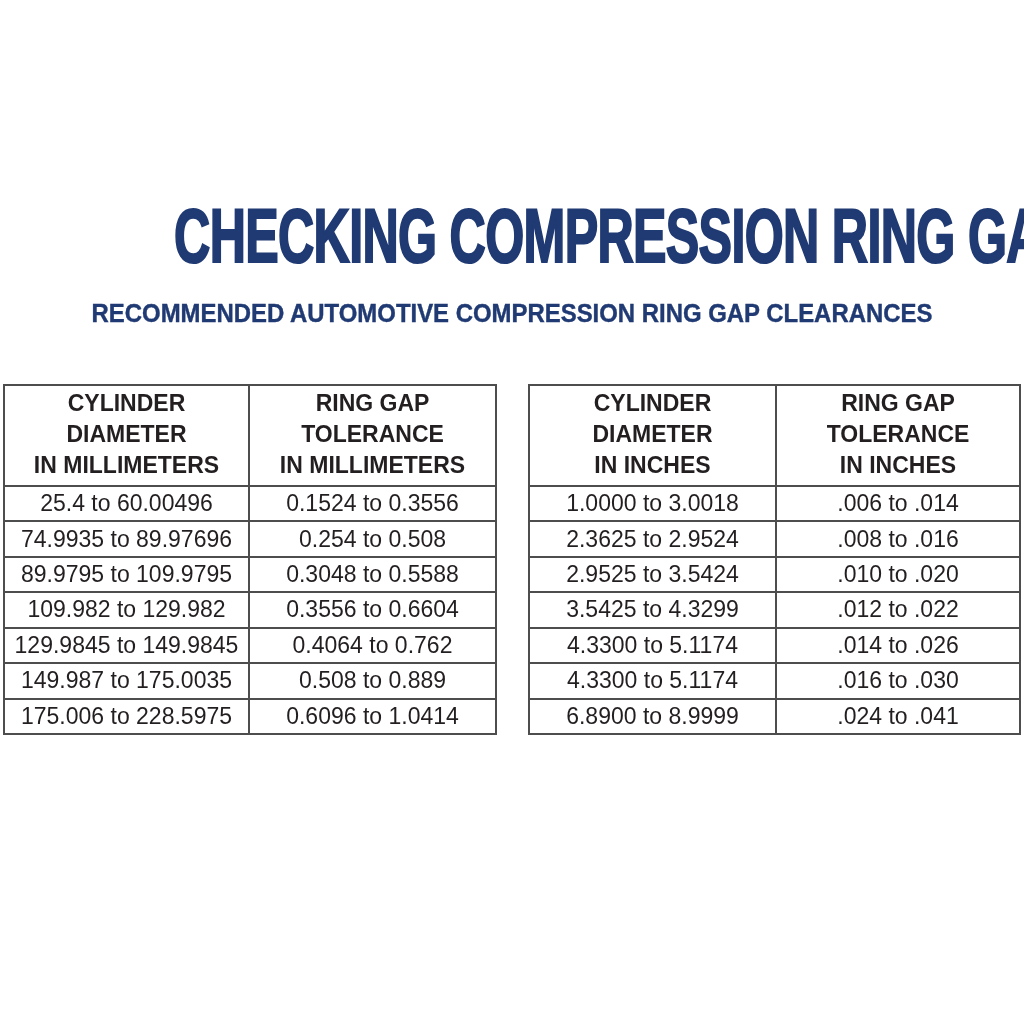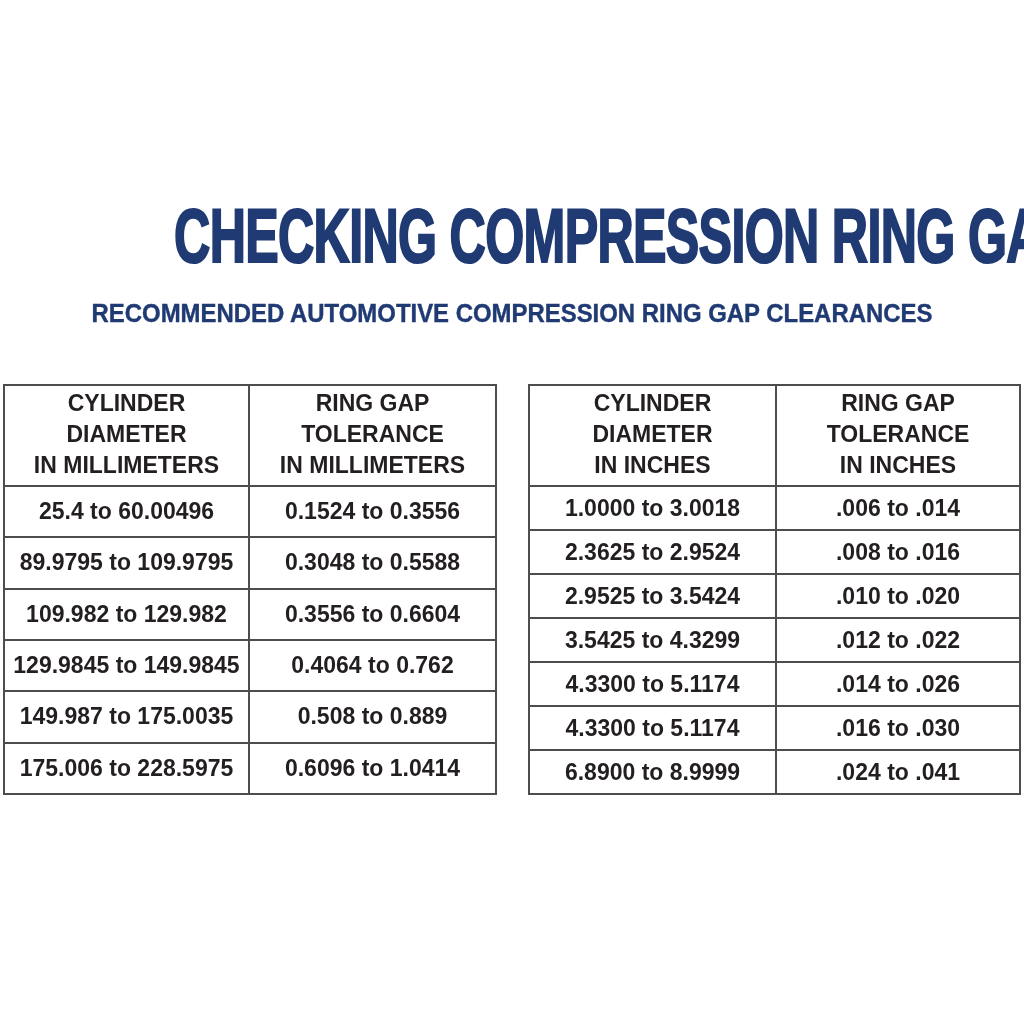--- a/index.html
+++ b/index.html
@@ -41,42 +41,42 @@
     -webkit-text-stroke: 0.4px #203a73;
     transform: scaleX(0.92);
     transform-origin: 50% 50%;
     white-space: nowrap;
   }
   table.spec {
     position: absolute;
     top: 384px;
     border-collapse: collapse;
     table-layout: fixed;
-    height: 411px;
+    height: 351px;
     background: #ffffff;
     border-radius: 19px;
   }
   table.spec.metric { left: 3px;   width: 492px; }
   table.spec.inch   { left: 528px; width: 491px; }
   table.spec th, table.spec td {
     border: 2px solid #4d4d4d;
     text-align: center;
     vertical-align: middle;
     color: #231f20;
   }
   table.spec th {
     height: 100px;
     font-size: 23px;
     font-weight: bold;
     line-height: 31px;
     padding: 2px 0 4px 0;
   }
   table.spec td {
     font-size: 23px;
-    font-weight: bold;
+    font-weight: normal;
   }
   .hline { display: block; }
 </style>
 </head>
 <body>
 
 <div class="page">
 
   <div class="main-title">CHECKING COMPRESSION RING GAPS</div>
 
@@ -98,20 +98,24 @@
           <span class="hline">RING GAP</span>
           <span class="hline">TOLERANCE</span>
           <span class="hline">IN MILLIMETERS</span>
         </th>
       </tr>
     </thead>
     <tbody>
       <tr>
         <td>25.4 to 60.00496</td>
         <td>0.1524 to 0.3556</td>
+      </tr>
+      <tr>
+        <td>74.9935 to 89.97696</td>
+        <td>0.254 to 0.508</td>
       </tr>
       <tr>
         <td>89.9795 to 109.9795</td>
         <td>0.3048 to 0.5588</td>
       </tr>
       <tr>
         <td>109.982 to 129.982</td>
         <td>0.3556 to 0.6604</td>
       </tr>
       <tr>

